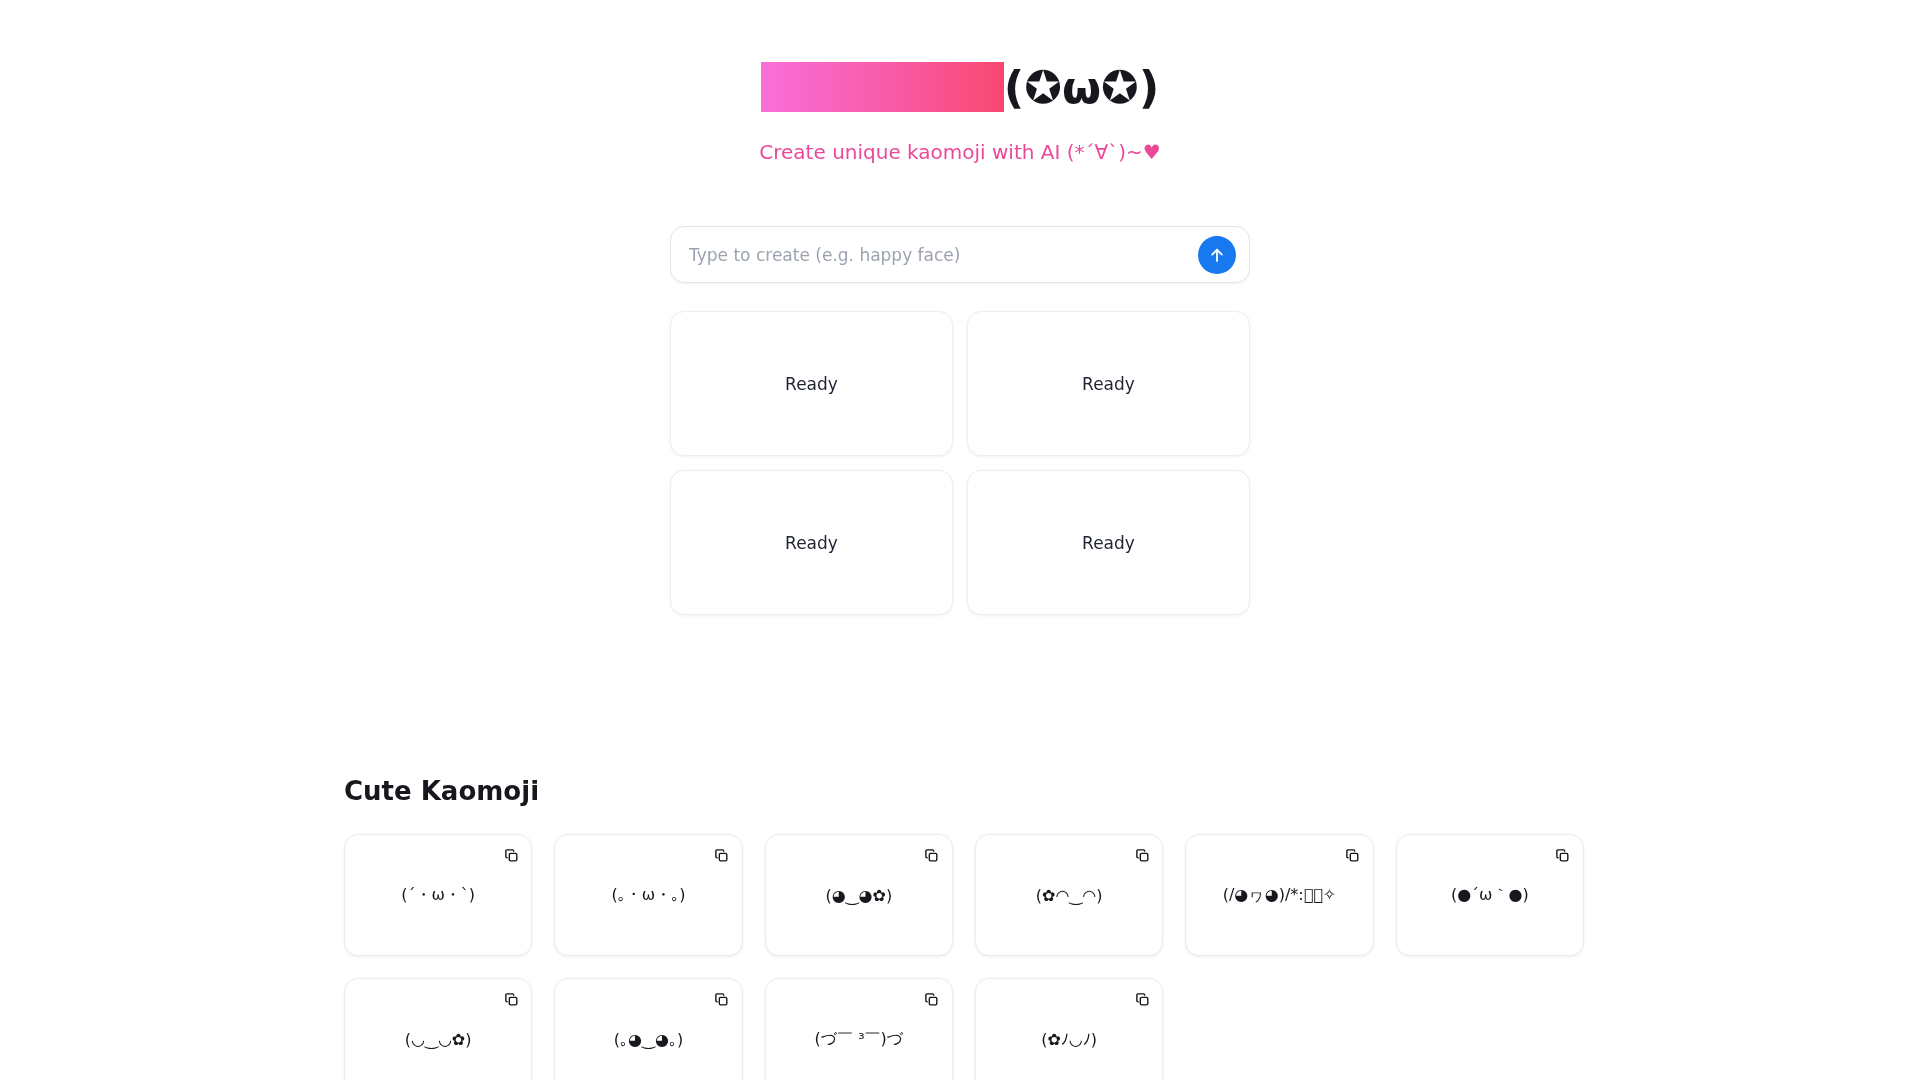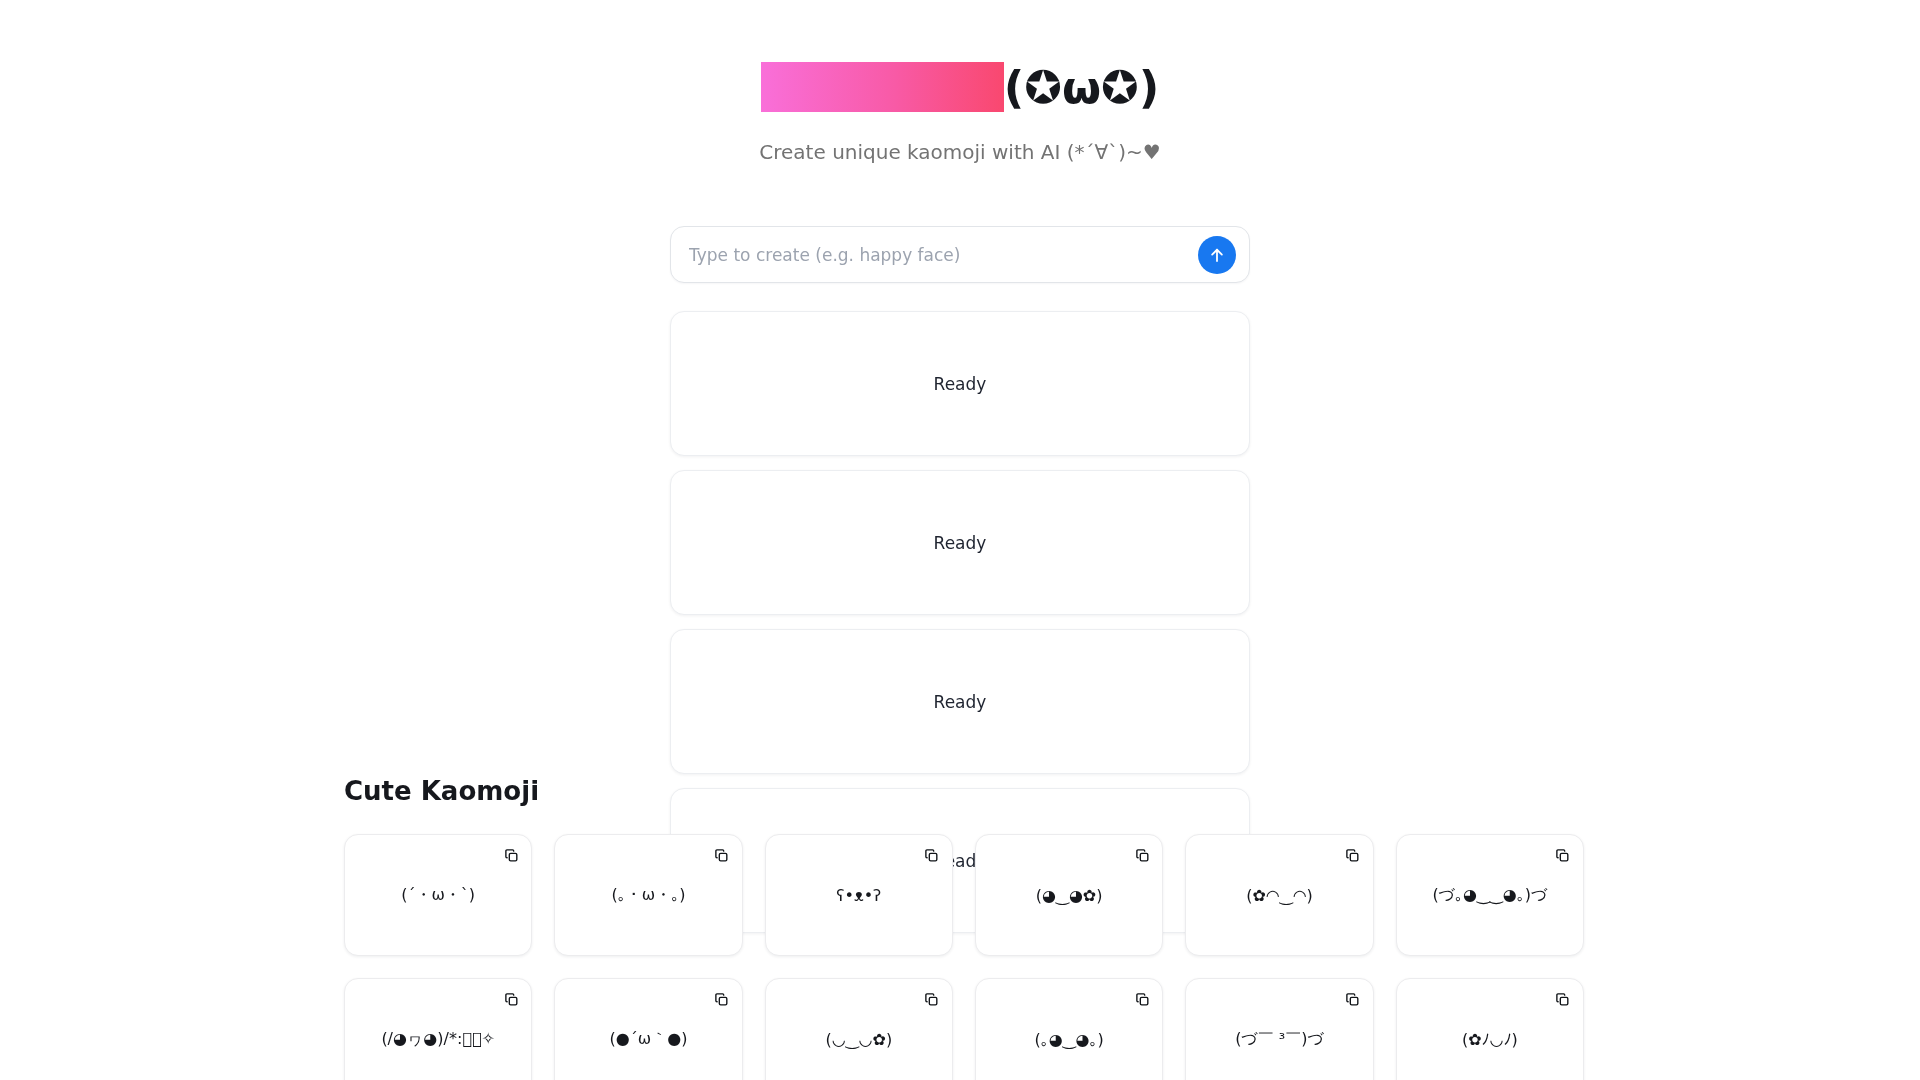--- a/index.html
+++ b/index.html
@@ -45,21 +45,21 @@
     color: #16181d;
     line-height: 1;
     letter-spacing: 0px;
     font-family: "DejaVu Sans", sans-serif;
     margin-left: 0px;
   }
 
   .subtitle {
     margin-top: 22px;
     font-size: 20px;
-    color: #737373;
+    color: #ec4899;
     font-family: "DejaVu Sans", sans-serif;
     font-weight: 400;
   }
 
   
   .search-wrap {
     margin: 0 auto;
     margin-top: 62px;
     width: 580px;
     position: relative;
@@ -104,21 +104,21 @@
     margin-right: -1px;
   }
   .submit-btn svg { display: block; }
 
   
   .results {
     width: 580px;
     margin: 0 auto;
     margin-top: 28px;
     display: grid;
-    grid-template-columns: 1fr;
+    grid-template-columns: 1fr 1fr;
     gap: 14px 14px;
   }
 
   .result-card {
     height: 145px;
     background: #ffffff;
     border: 1px solid #eceef1;
     border-radius: 14px;
     box-shadow: 0 1px 3px rgba(16,24,40,0.06);
     display: flex;
@@ -258,31 +258,20 @@
           <span>
             <svg width="15" height="15" viewBox="0 0 24 24" fill="none" stroke="#111418" stroke-width="2.2" stroke-linecap="round" stroke-linejoin="round">
               <rect x="8.5" y="8.5" width="12" height="12" rx="2.2"></rect>
               <path d="M5 15.5H4.6A1.6 1.6 0 0 1 3 13.9V4.6A1.6 1.6 0 0 1 4.6 3h9.3A1.6 1.6 0 0 1 15.5 4.6V5"></path>
             </svg>
           </span>
         </button>
         <span class="kaomoji-text">(｡・ω・｡)</span>
       </div>
 
-      <div class="kaomoji-card">
-        <button class="copy-btn">
-          <span>
-            <svg width="15" height="15" viewBox="0 0 24 24" fill="none" stroke="#111418" stroke-width="2.2" stroke-linecap="round" stroke-linejoin="round">
-              <rect x="8.5" y="8.5" width="12" height="12" rx="2.2"></rect>
-              <path d="M5 15.5H4.6A1.6 1.6 0 0 1 3 13.9V4.6A1.6 1.6 0 0 1 4.6 3h9.3A1.6 1.6 0 0 1 15.5 4.6V5"></path>
-            </svg>
-          </span>
-        </button>
-        <span class="kaomoji-text">ʕ•ᴥ•ʔ</span>
-      </div>
 
       <div class="kaomoji-card">
         <button class="copy-btn">
           <span>
             <svg width="15" height="15" viewBox="0 0 24 24" fill="none" stroke="#111418" stroke-width="2.2" stroke-linecap="round" stroke-linejoin="round">
               <rect x="8.5" y="8.5" width="12" height="12" rx="2.2"></rect>
               <path d="M5 15.5H4.6A1.6 1.6 0 0 1 3 13.9V4.6A1.6 1.6 0 0 1 4.6 3h9.3A1.6 1.6 0 0 1 15.5 4.6V5"></path>
             </svg>
           </span>
         </button>
@@ -294,31 +283,20 @@
           <span>
             <svg width="15" height="15" viewBox="0 0 24 24" fill="none" stroke="#111418" stroke-width="2.2" stroke-linecap="round" stroke-linejoin="round">
               <rect x="8.5" y="8.5" width="12" height="12" rx="2.2"></rect>
               <path d="M5 15.5H4.6A1.6 1.6 0 0 1 3 13.9V4.6A1.6 1.6 0 0 1 4.6 3h9.3A1.6 1.6 0 0 1 15.5 4.6V5"></path>
             </svg>
           </span>
         </button>
         <span class="kaomoji-text">(✿◠‿◠)</span>
       </div>
 
-      <div class="kaomoji-card">
-        <button class="copy-btn">
-          <span>
-            <svg width="15" height="15" viewBox="0 0 24 24" fill="none" stroke="#111418" stroke-width="2.2" stroke-linecap="round" stroke-linejoin="round">
-              <rect x="8.5" y="8.5" width="12" height="12" rx="2.2"></rect>
-              <path d="M5 15.5H4.6A1.6 1.6 0 0 1 3 13.9V4.6A1.6 1.6 0 0 1 4.6 3h9.3A1.6 1.6 0 0 1 15.5 4.6V5"></path>
-            </svg>
-          </span>
-        </button>
-        <span class="kaomoji-text">(づ｡◕‿‿◕｡)づ</span>
-      </div>
 
       <div class="kaomoji-card">
         <button class="copy-btn">
           <span>
             <svg width="15" height="15" viewBox="0 0 24 24" fill="none" stroke="#111418" stroke-width="2.2" stroke-linecap="round" stroke-linejoin="round">
               <rect x="8.5" y="8.5" width="12" height="12" rx="2.2"></rect>
               <path d="M5 15.5H4.6A1.6 1.6 0 0 1 3 13.9V4.6A1.6 1.6 0 0 1 4.6 3h9.3A1.6 1.6 0 0 1 15.5 4.6V5"></path>
             </svg>
           </span>
         </button>

